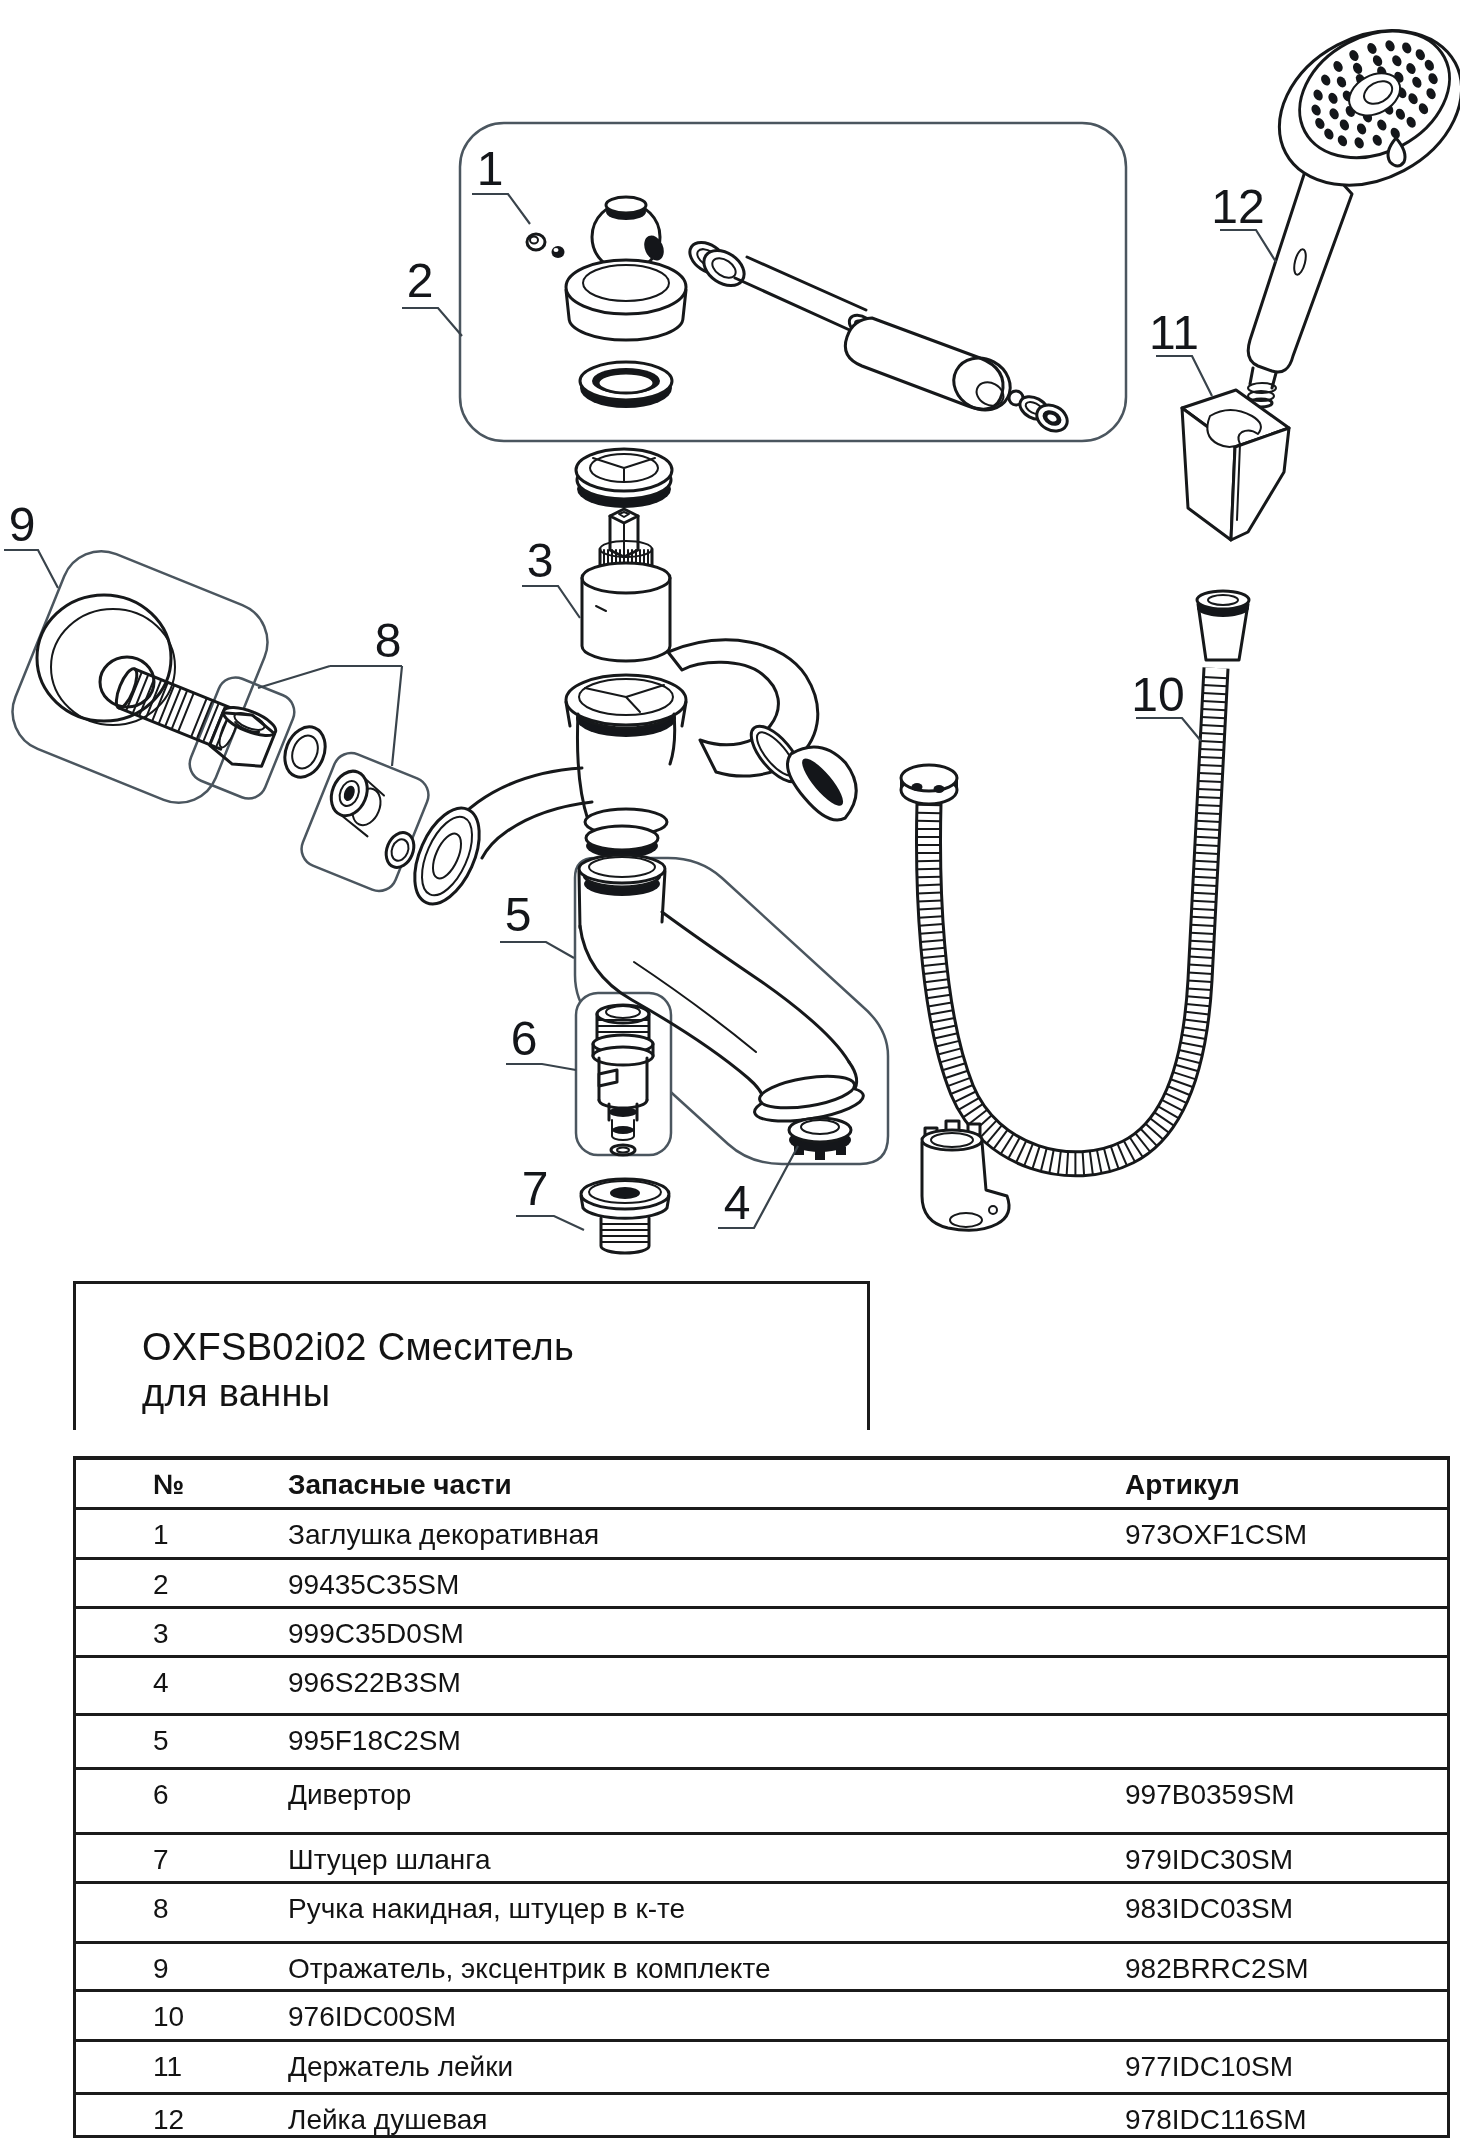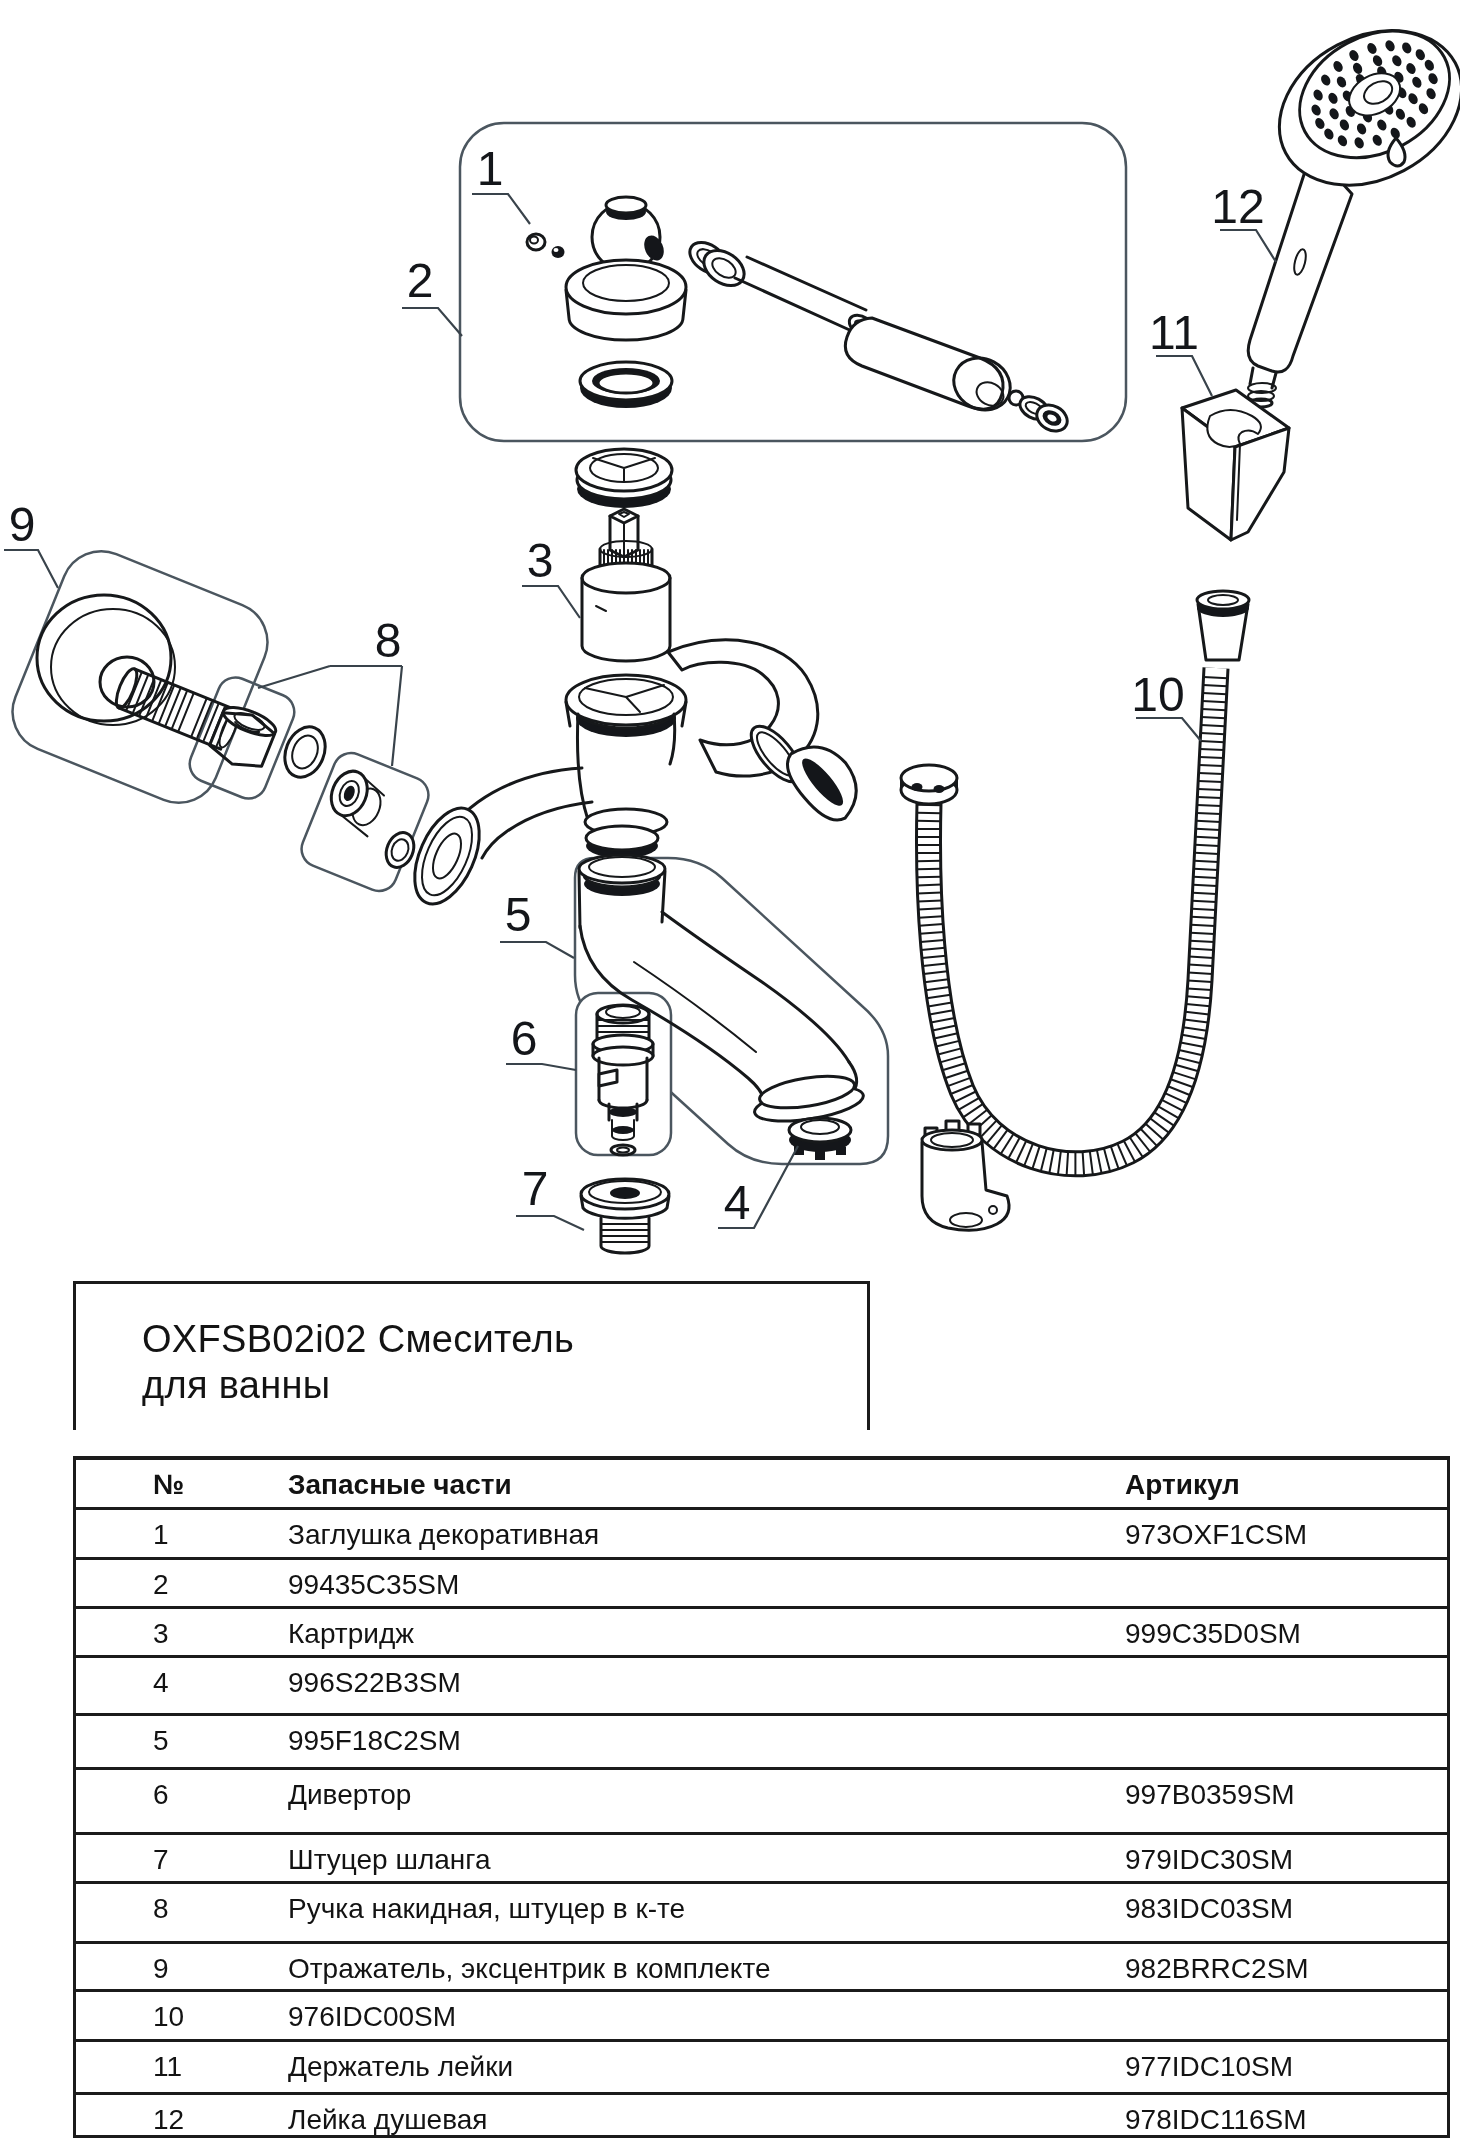--- a/index.html
+++ b/index.html
@@ -9,21 +9,21 @@
   svg.diagram{position:absolute;left:0;top:0}
   .p{stroke:#16181a;stroke-width:3;fill:none;stroke-linecap:round;stroke-linejoin:round}
   .p2{stroke-width:2}
   .fW{fill:#fff}
   .fK{fill:#14161a;stroke:none}
   .box{stroke:#4b565f;stroke-width:2.5;fill:none}
   .boxf{stroke:#4b565f;stroke-width:2.5;fill:#fff}
   .lead{stroke:#39434b;stroke-width:2.2;fill:none}
   .co{font:400 48px "Liberation Sans",sans-serif;fill:#14161a;text-anchor:middle}
   .titlebox{position:absolute;left:73px;top:1281px;width:797px;height:149px;
-    border:3px solid #1b1b1b;border-bottom:none;box-sizing:border-box;padding:32px 20px 0 66px}
+    border:3px solid #1b1b1b;border-bottom:none;box-sizing:border-box;padding:40px 20px 0 66px}
   .titlebox .tl{font-size:38px;line-height:46px;font-weight:500;letter-spacing:.3px}
   .ptable{position:absolute;left:73px;top:1456px;width:1377px;height:682px;box-sizing:border-box;
     border:3px solid #1b1b1b;border-top:4px solid #1b1b1b;background:#fff}
   .row{display:flex;align-items:flex-start;box-sizing:border-box;
     border-bottom:3px solid #1b1b1b;padding-top:9px;font-size:28px;line-height:31px}
   .row.last{border-bottom:none}
   .row.head{font-weight:700}
   .c-num{flex:0 0 212px;padding-left:77px;box-sizing:border-box}
   .c-part{flex:0 0 837px}
   .c-art{flex:1}
@@ -510,21 +510,20 @@
     <div class="c-num">1</div>
     <div class="c-part">Заглушка декоративная</div>
     <div class="c-art">973OXF1CSM</div>
   </div>
   <div class="row" style="height:49px">
     <div class="c-num">2</div>
     <div class="c-art">99435C35SM</div>
   </div>
   <div class="row" style="height:49px">
     <div class="c-num">3</div>
-    <div class="c-part">Картридж</div>
     <div class="c-art">999C35D0SM</div>
   </div>
   <div class="row" style="height:58px">
     <div class="c-num">4</div>
     <div class="c-art">996S22B3SM</div>
   </div>
   <div class="row" style="height:54px">
     <div class="c-num">5</div>
     <div class="c-art">995F18C2SM</div>
   </div>

